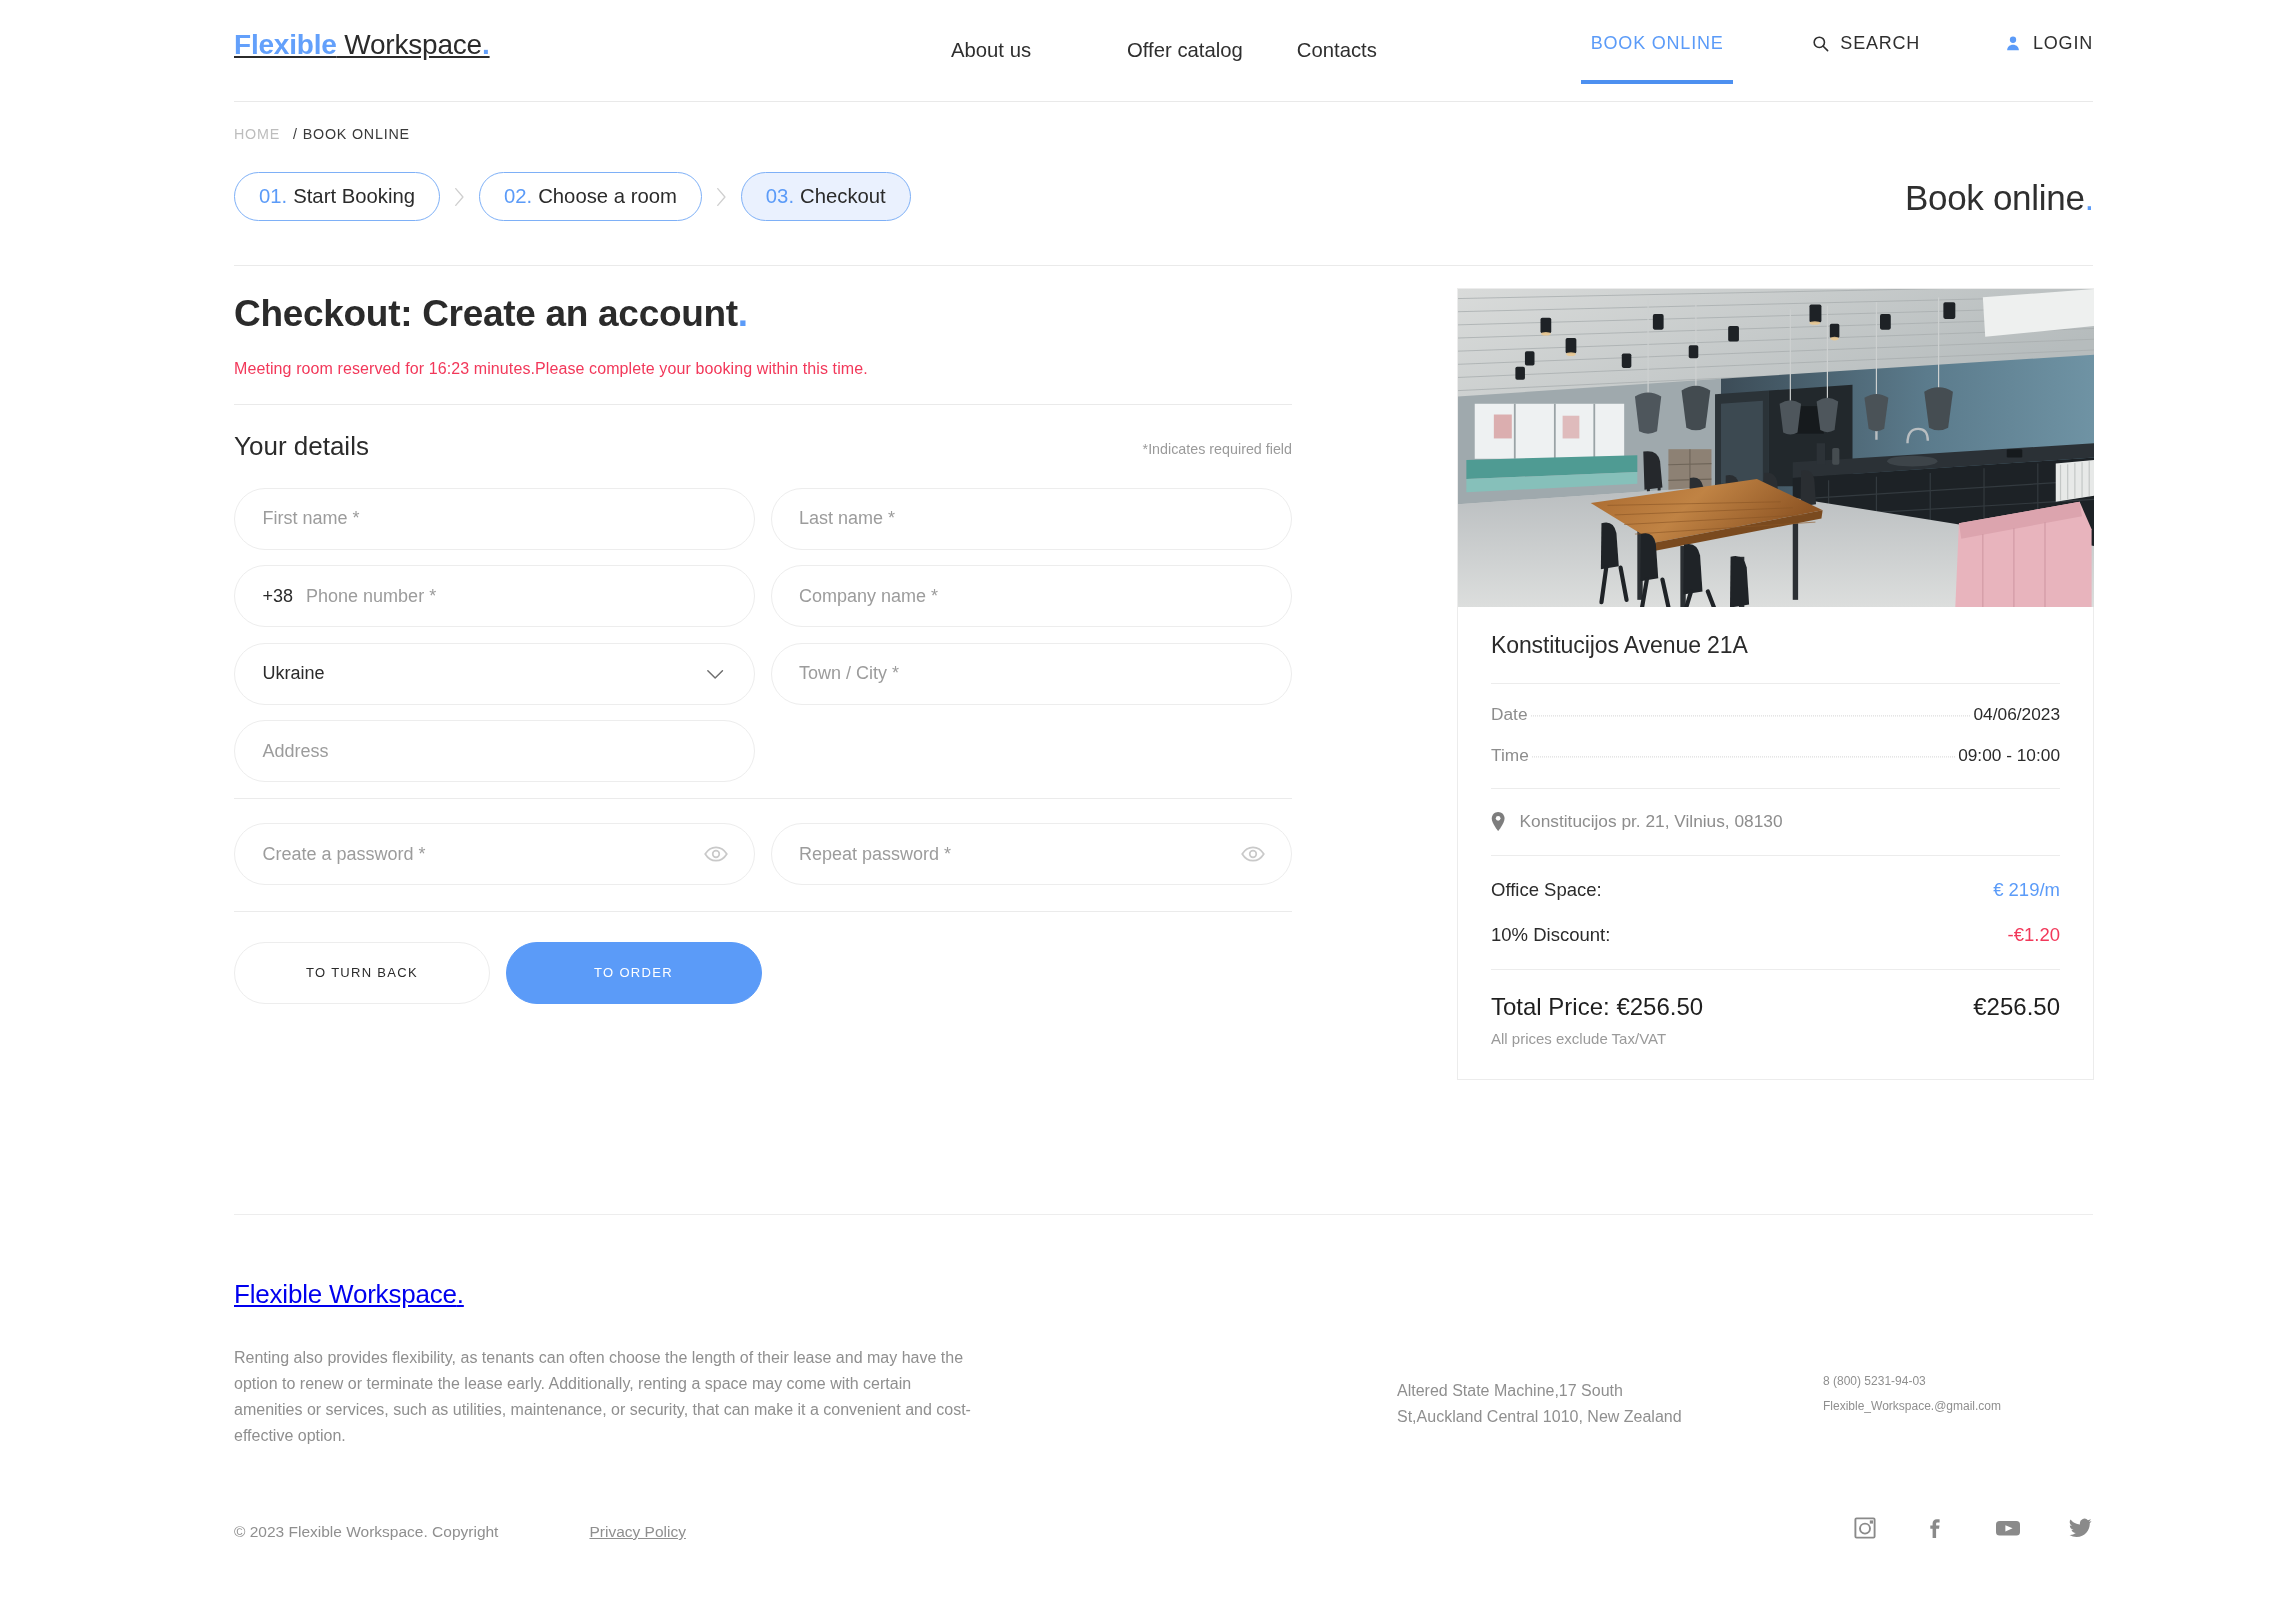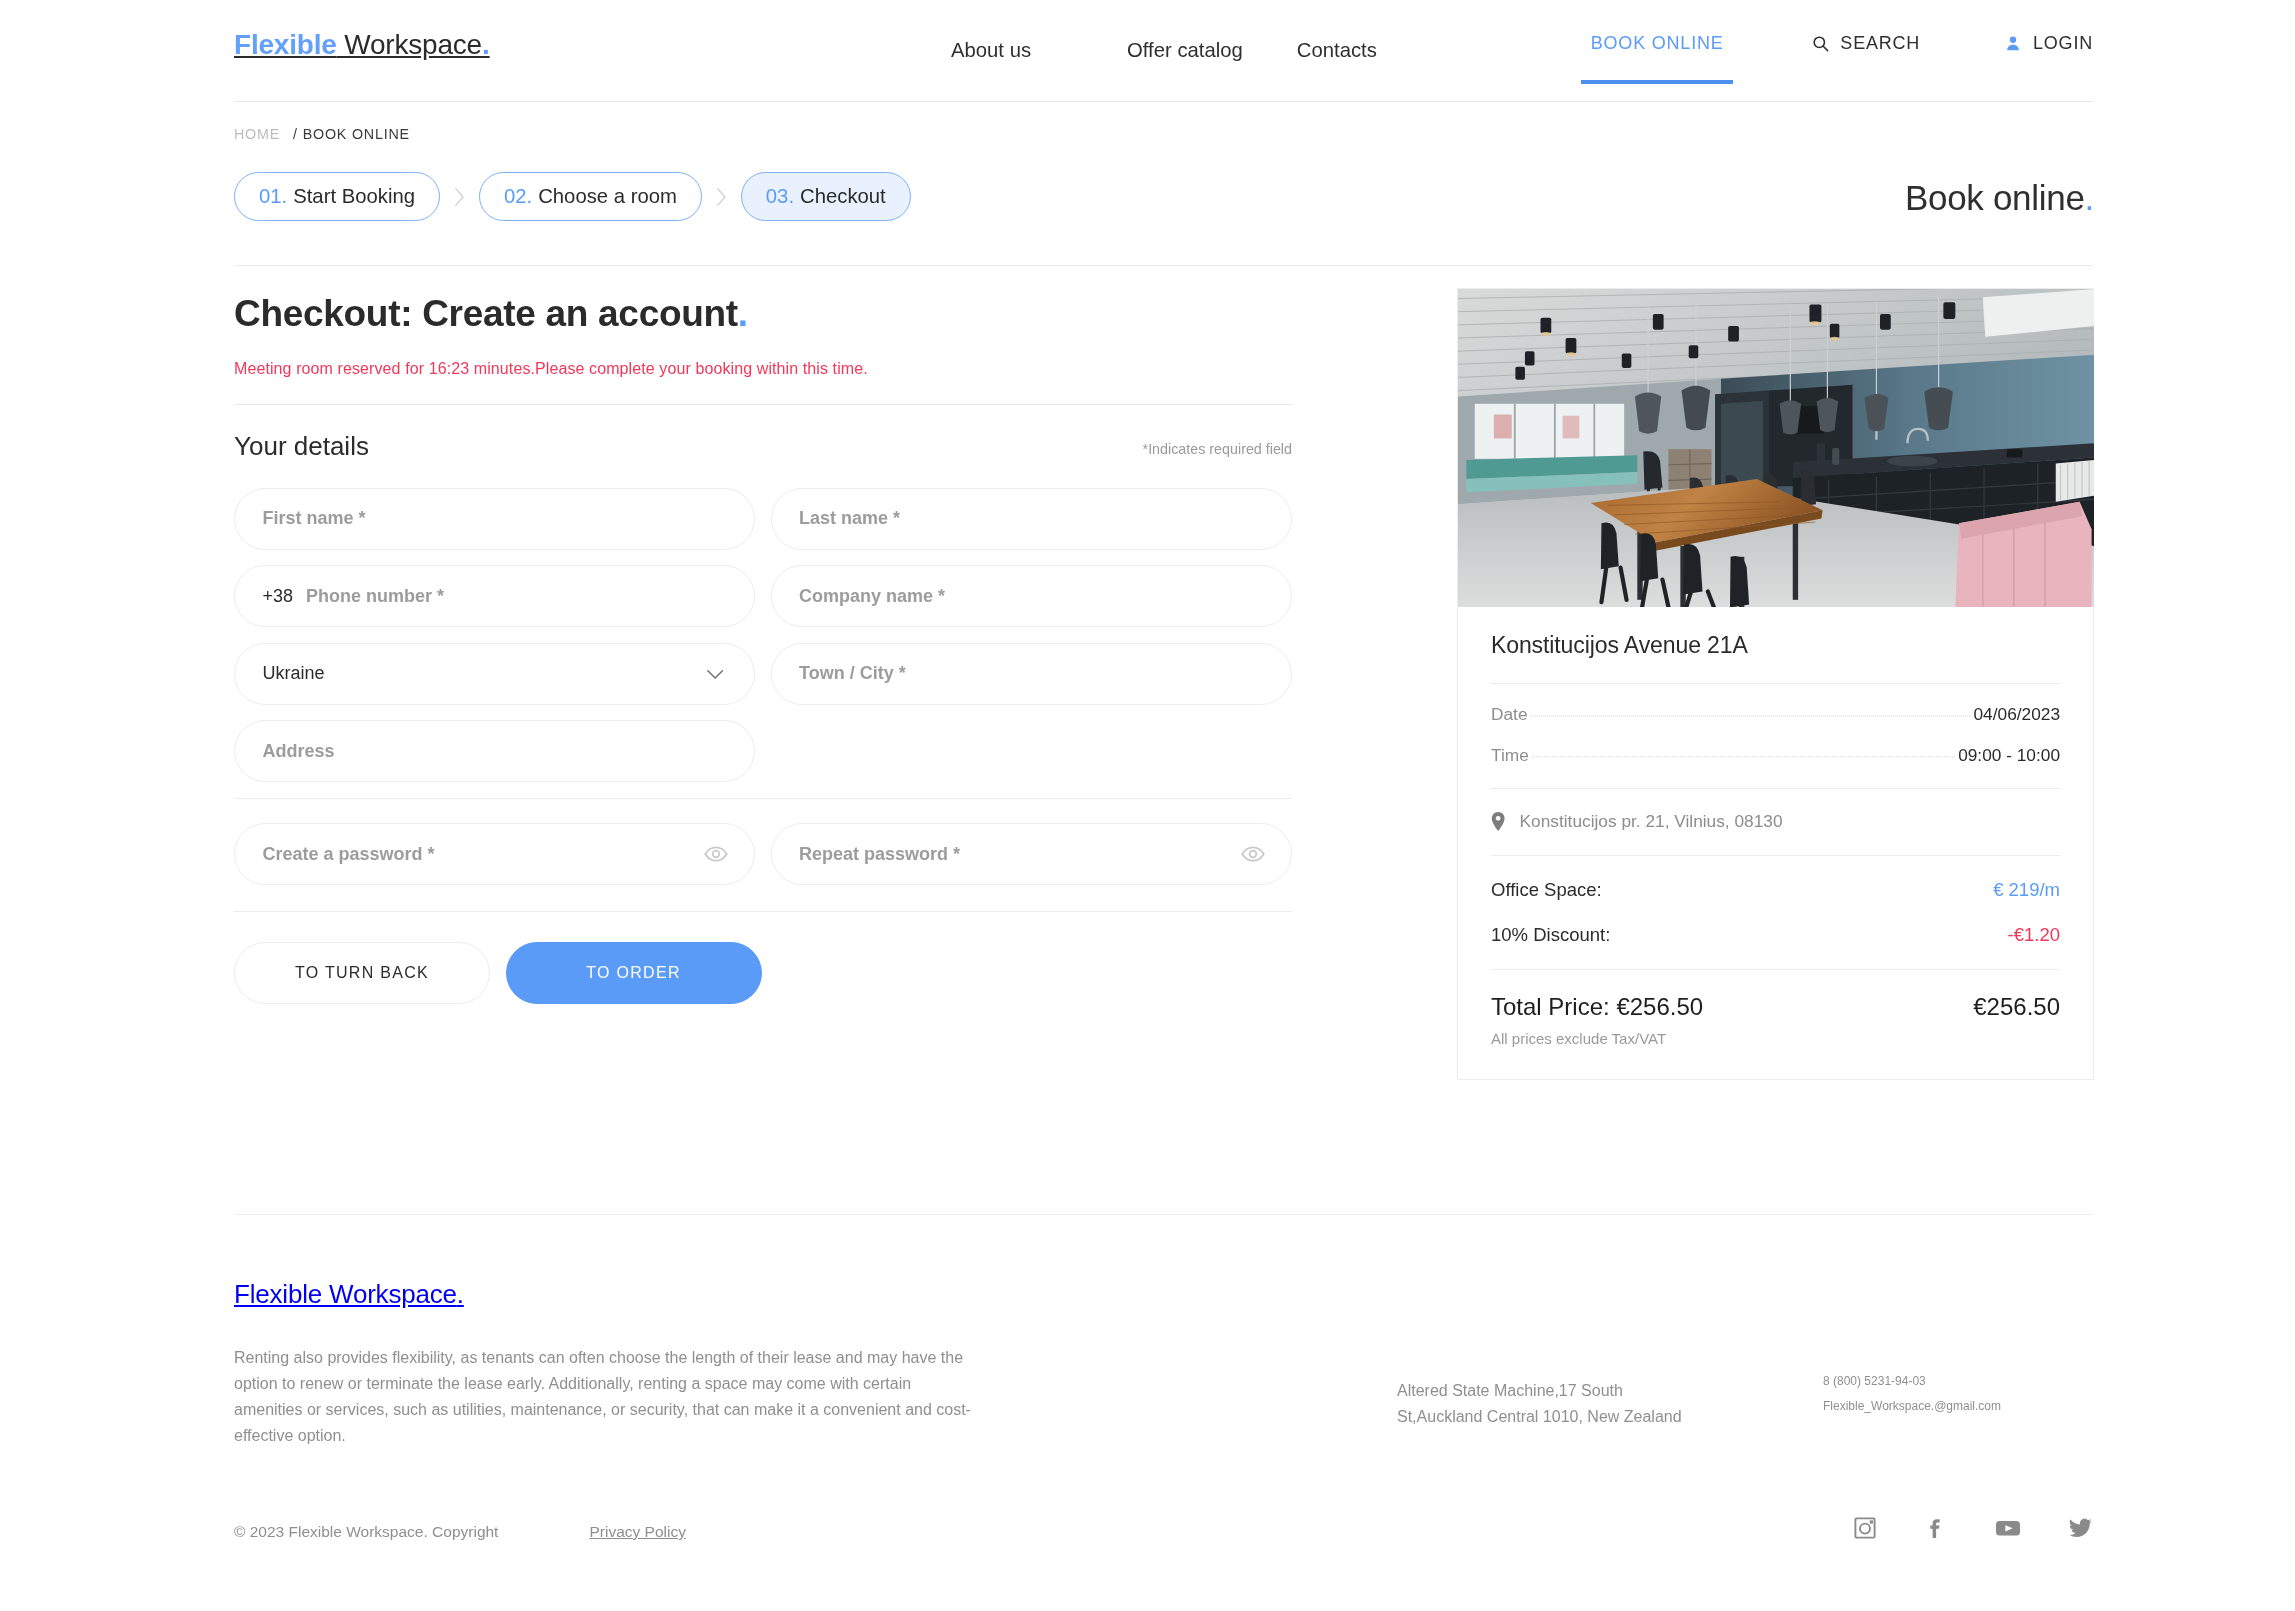--- a/index.html
+++ b/index.html
@@ -117,38 +117,38 @@
   .details-title { font-size: 26px; color: #2b2b2b; }
   .required-hint { font-size: 14.3px; color: #9a9a9a; padding-bottom: 4.8px; }
 
   .form-grid { margin-top: 26px; width: 1058px; }
   .form-row { display: flex; gap: 15.5px; margin-bottom: 15.5px; }
   .field {
     position: relative; width: 521px; height: 62px;
     border: 1.2px solid #ededed; border-radius: 31px; background: #fff;
     display: flex; align-items: center; padding: 0 27.5px;
   }
-  .field .ph { font-size: 18px; color: #9c9c9c; font-weight: bold; }
+  .field .ph { font-size: 18px; color: #9c9c9c; }
   .field .val { font-size: 18px; color: #2b2b2b; }
   .field .prefix { font-size: 18px; color: #2b2b2b; margin-right: 13px; }
   .field .chevron {
     position: absolute; right: 29px; top: 50%; transform: translateY(-50%);
     color: #6e6e6e; line-height: 0;
   }
   .field .eye {
     position: absolute; right: 26px; top: 50%; transform: translateY(-50%);
     line-height: 0;
   }
   .pw-rule { margin-top: 15.5px; width: 1058px; height: 0.6px; background: #ebebeb; }
   .pw-row-wrap { margin-top: 25px; }
   .actions-rule { margin-top: 26px; width: 1058px; height: 0.6px; background: #ebebeb; }
   .actions { margin-top: 30px; display: flex; gap: 15.5px; }
   .btn {
     height: 62px; border-radius: 31px; display: flex; align-items: center;
-    justify-content: center; font-size: 16px; letter-spacing: 1.3px;
+    justify-content: center; font-size: 13px; letter-spacing: 1.3px;
     white-space: nowrap; cursor: pointer;
   }
   .btn-back {
     width: 256px; background: #fff; border: 1.2px solid #ededed; color: #2b2b2b;
   }
   .btn-order {
     width: 256px; background: #5b9bf8; border: 1.2px solid #5b9bf8; color: #fff;
   }
 
   

